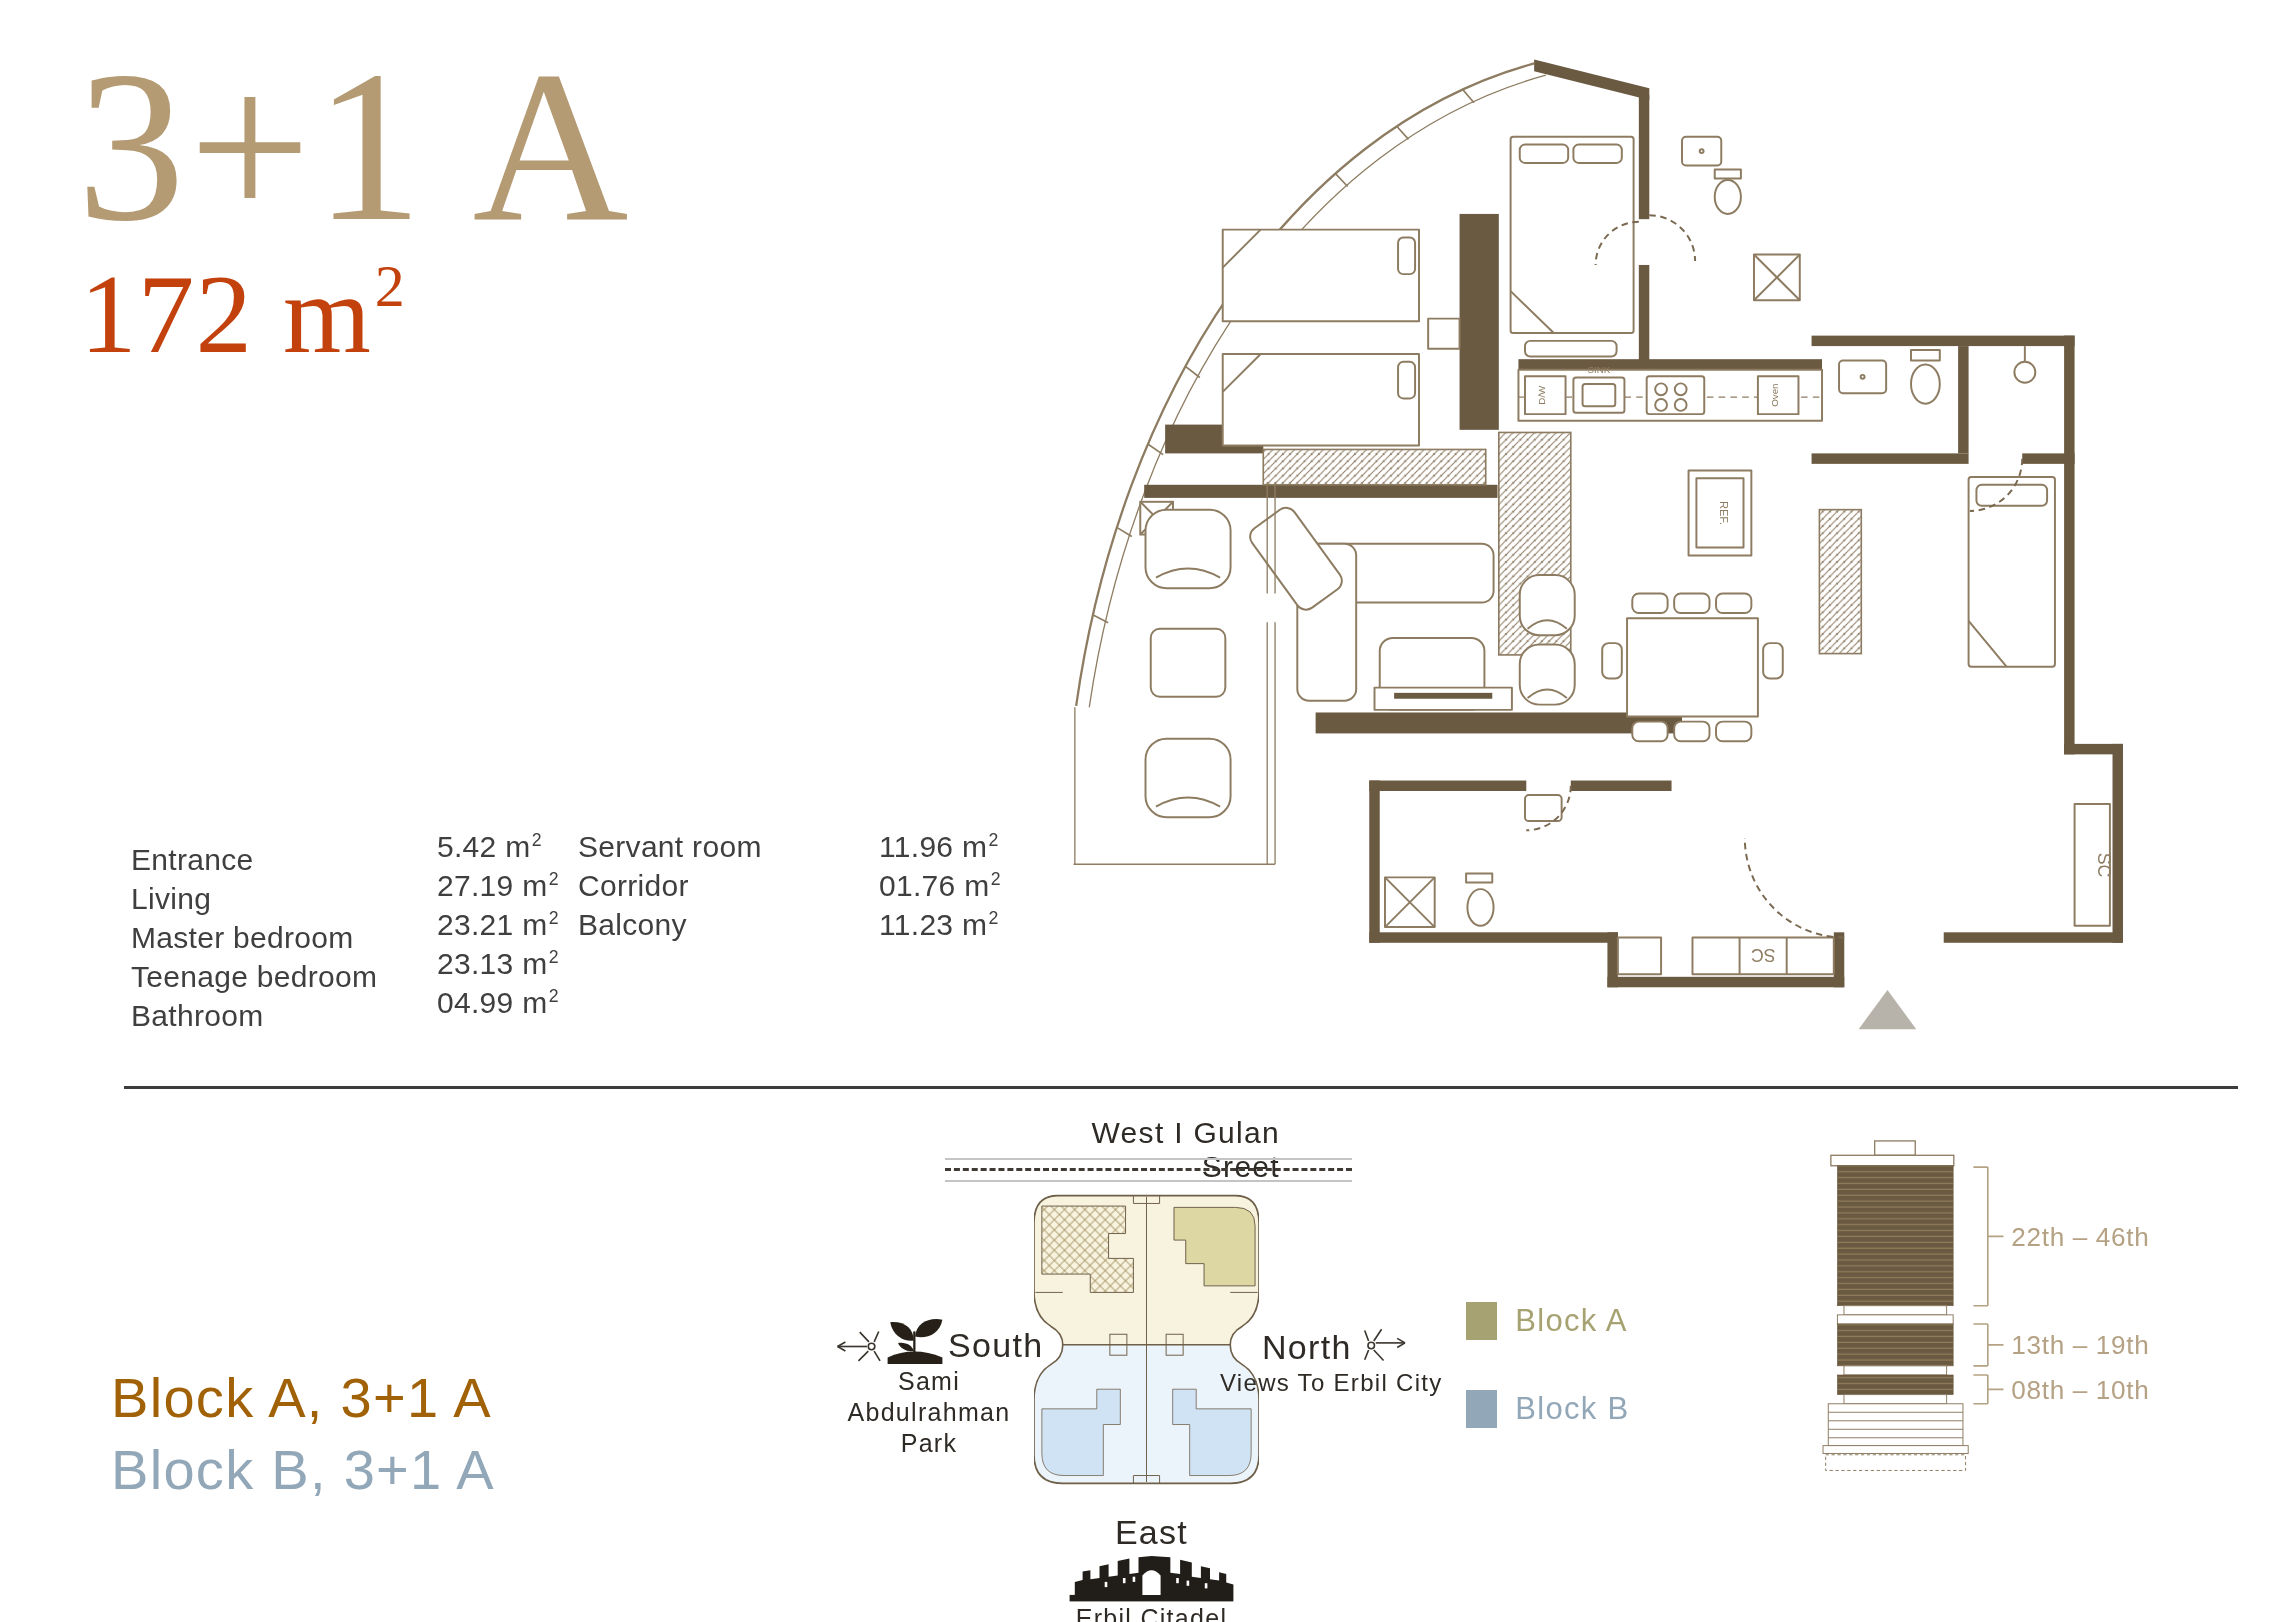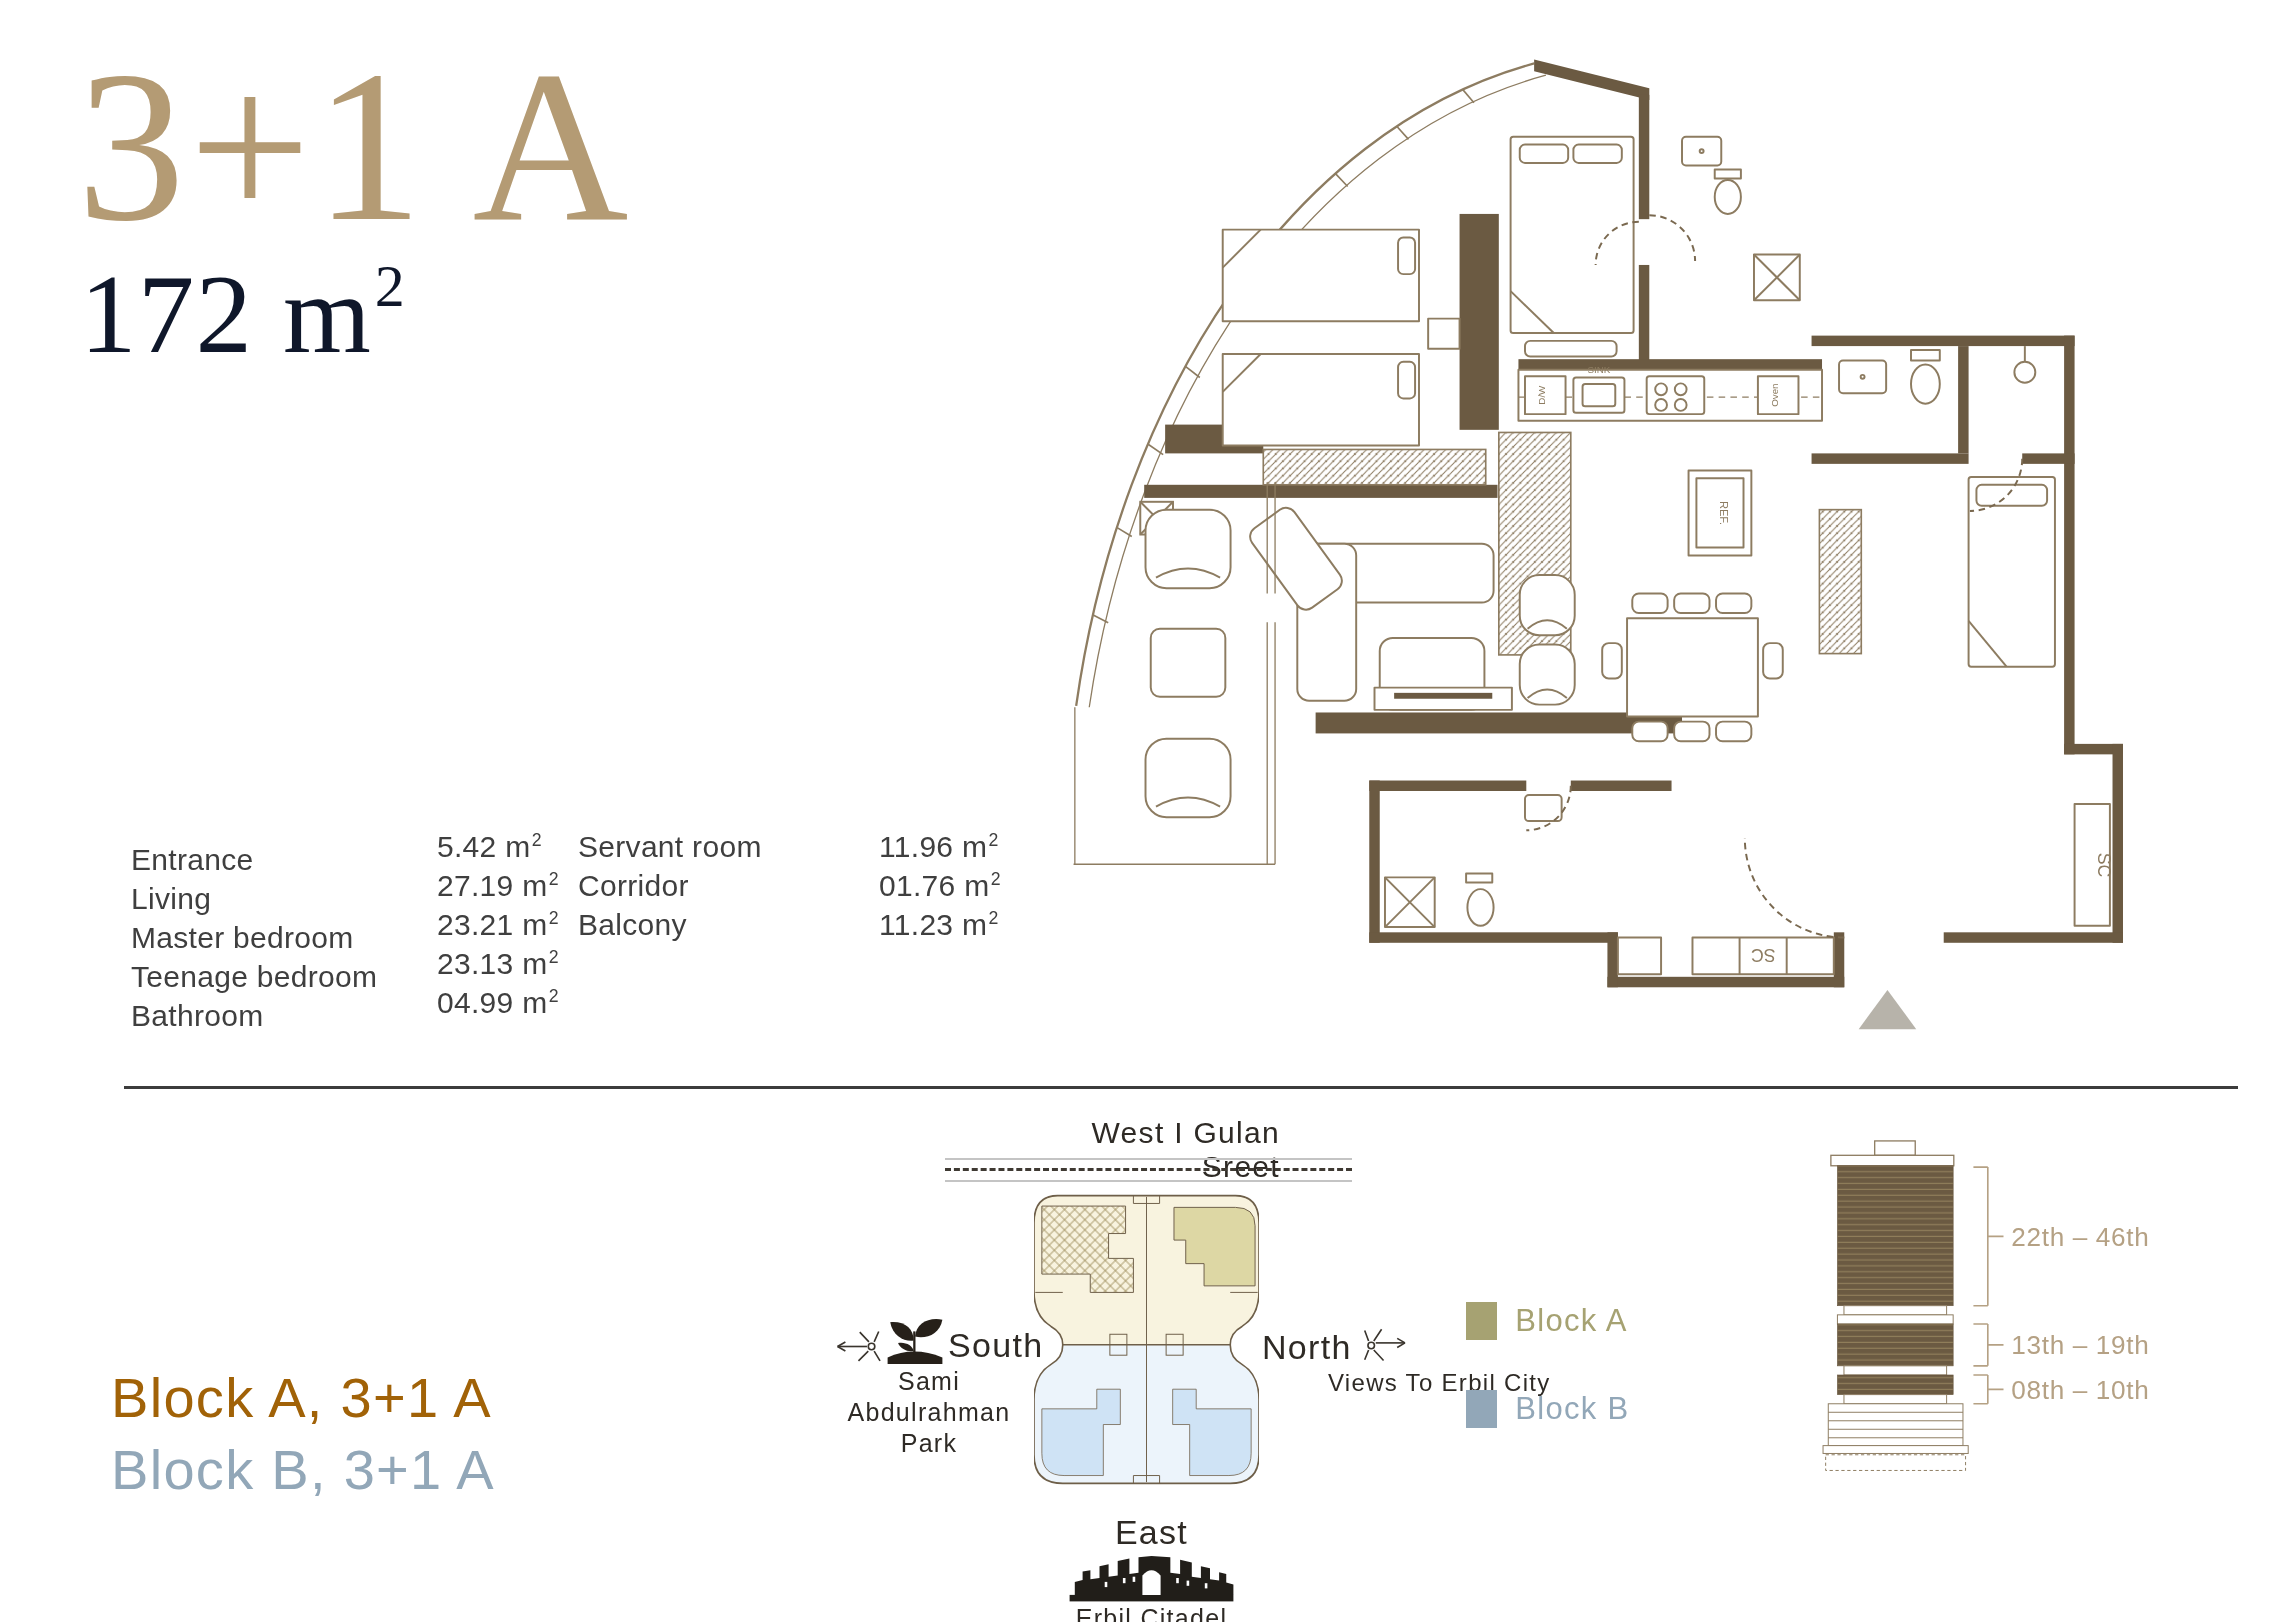--- a/index.html
+++ b/index.html
@@ -3,21 +3,21 @@
 <meta charset="utf-8">
 <style>
   html,body{margin:0;padding:0;background:#fff;}
   body{width:2295px;height:1623px;position:relative;overflow:hidden;
        font-family:"Liberation Sans",sans-serif;color:#3f3f3f;}
   .abs{position:absolute;}
   
   .unit-title{left:77px;top:39px;font-family:"Liberation Serif",serif;
               font-size:216px;line-height:1;color:#b49b74;letter-spacing:3.9px;}
   .unit-area{left:80px;top:257px;font-family:"Liberation Serif",serif;
-             font-size:113px;line-height:1;color:#0f172a;letter-spacing:1.3px;}
+             font-size:113px;line-height:1;color:#c2410c;letter-spacing:1.3px;}
   .unit-area .sup{font-size:60px;position:relative;top:-46px;left:2.6px;}
   
   .room-col{font-size:30px;letter-spacing:0.3px;color:#3f3f3f;}
   .room-col .rrow{display:flex;height:39px;align-items:center;}
   .rlab{flex:none;}
   #rooms-left{left:131px;top:827px;width:458px;}
   #rooms-left .rlab{width:306px;margin-top:27px;}
   #rooms-right{left:578px;top:827px;width:458px;}
   #rooms-right .rlab{width:301px;}
   .rval .sup{font-size:17.7px;position:relative;top:-11px;margin-left:1.3px;}
@@ -26,21 +26,21 @@
   
   .deco{font-family:"Liberation Sans",sans-serif;color:#2e2a25;letter-spacing:1.3px;}
   #street-label{left:1016px;top:1116px;width:264px;text-align:right;font-size:30px;}
   .roadline{left:945px;width:407px;height:0;}
   #road-top{top:1158px;border-top:2px solid #c4c4c4;}
   #road-dash{top:1168px;border-top:3.3px dashed #3f3a33;}
   #road-bot{top:1180px;border-top:2px solid #c4c4c4;}
   #south-title{left:948px;top:1326px;font-size:34px;}
   #south-sub{left:818px;top:1366px;width:222px;text-align:center;font-size:25px;line-height:31px;}
   #north-title{left:1262px;top:1328px;font-size:34px;}
-  #north-sub{left:1328px;top:1369px;font-size:24px;}
+  #north-sub{left:1220px;top:1369px;font-size:24px;}
   #east-title{left:1086px;top:1513px;width:131px;text-align:center;font-size:34px;}
   #east-sub{left:1047px;top:1604px;width:209px;text-align:center;font-size:25px;}
   
   .legend-item{display:flex;align-items:center;}
   #legend-a{left:1466px;top:1302px;}
   #legend-b{left:1466px;top:1390px;}
   .swatch{width:31px;height:38px;margin-right:18.3px;flex:none;}
   .legend-label{font-size:31px;letter-spacing:1.3px;}
   
   .block-title{left:111px;font-size:56px;letter-spacing:1.3px;font-family:"Liberation Sans",sans-serif;}

